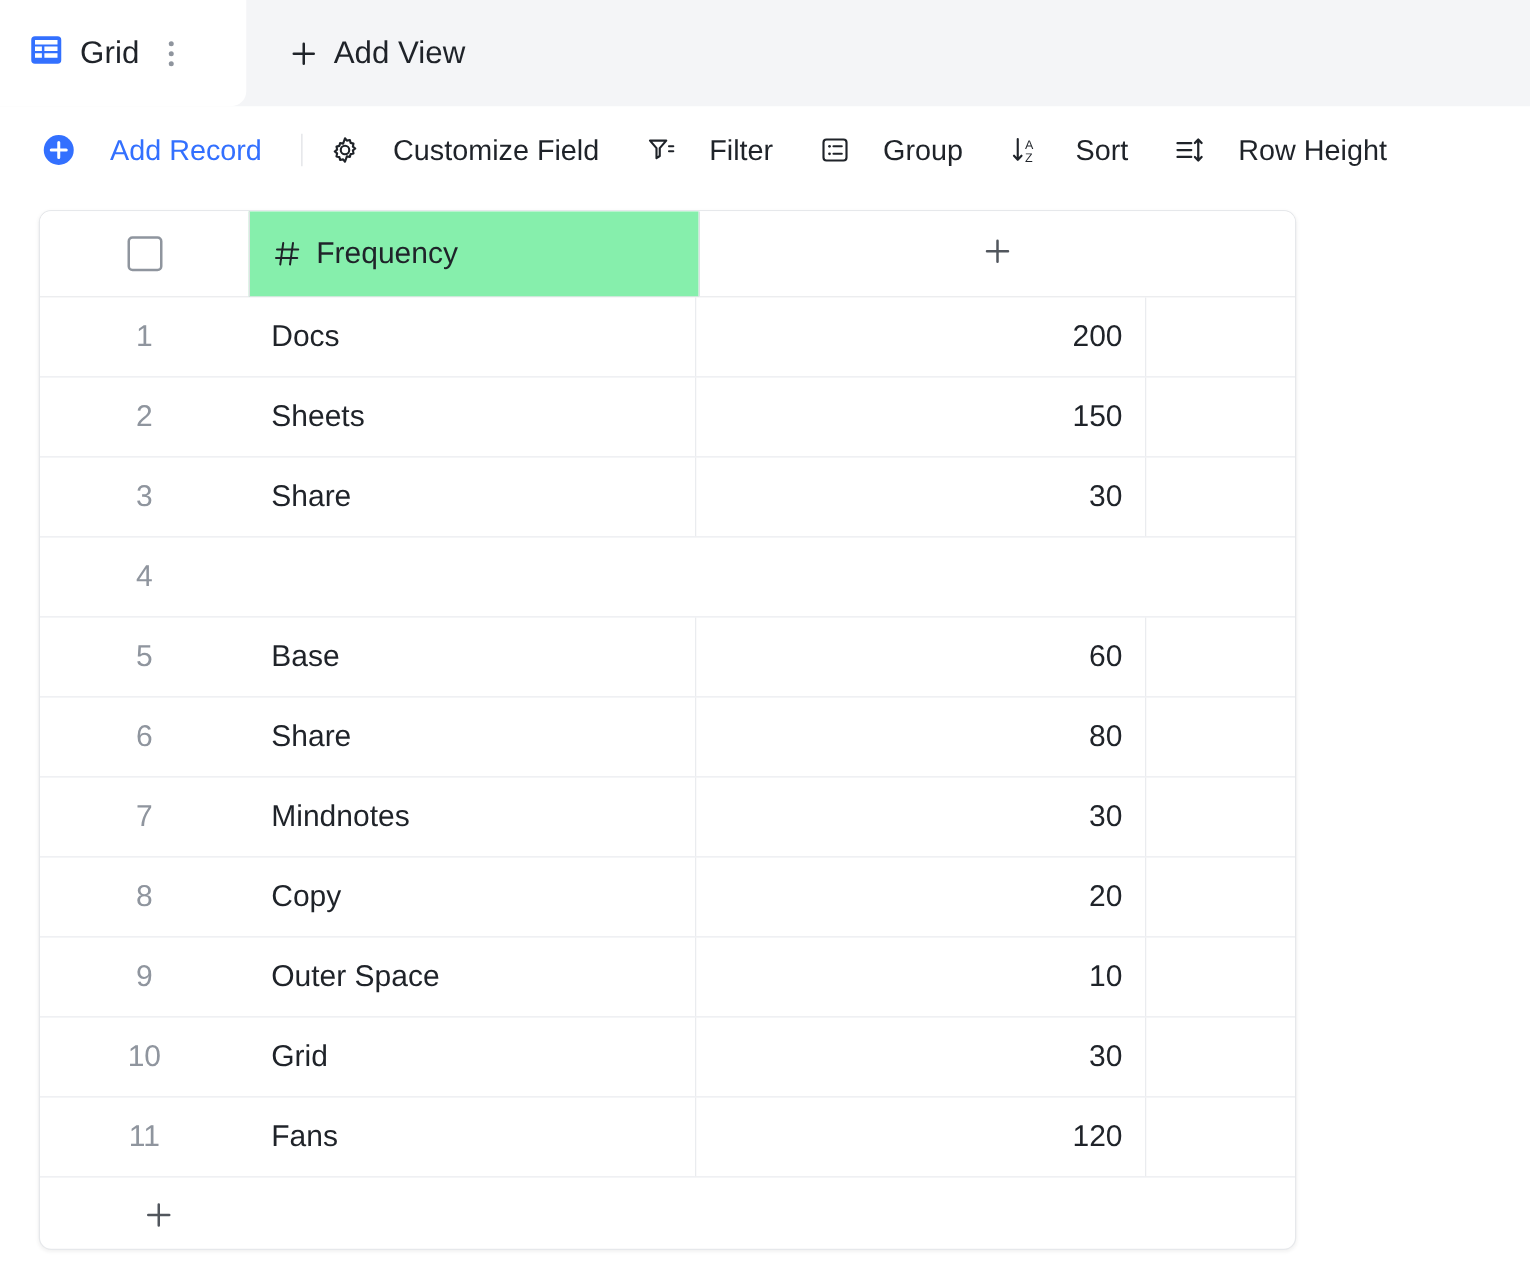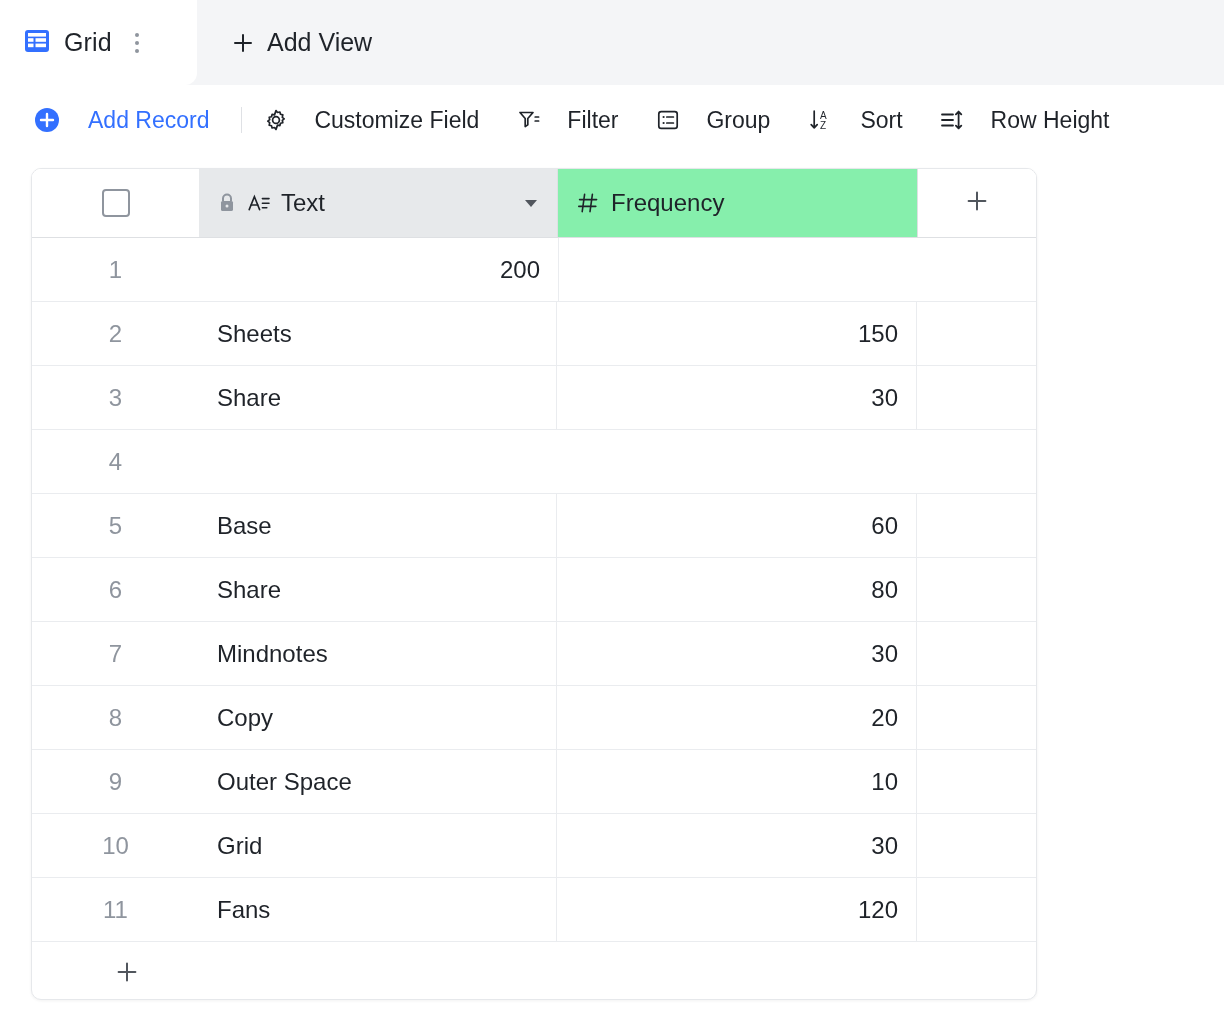--- a/index.html
+++ b/index.html
@@ -293,42 +293,20 @@
 </div>
 
 <div class="card">
 
   <div class="thead">
 
     <div class="th-check">
       <span class="checkbox"></span>
     </div>
 
-    <div class="th-text">
-      <span class="lock">
-        <svg width="20" height="22" viewBox="0 0 20 22">
-          <path d="M6 9V6.6a4 4 0 0 1 8 0V9" fill="none" stroke="#8f959e" stroke-width="2"></path>
-          <rect x="4" y="9" width="12" height="10" rx="1.6" fill="#8f959e"></rect>
-          <circle cx="10" cy="14" r="1.5" fill="#e7e9eb"></circle>
-        </svg>
-      </span>
-      <span class="typeic">
-        <svg width="24" height="22" viewBox="0 0 24 22" fill="none" stroke="#1f2329" stroke-width="1.6" stroke-linecap="round">
-          <path d="M2.2 17.6L7.4 4.6l5.2 13"></path>
-          <path d="M4.2 13h6.5"></path>
-          <path d="M15.4 6.6h6.6M15.4 11.2h6.6M15.4 15.8h4.4"></path>
-        </svg>
-      </span>
-      <span class="th-label">Text</span>
-      <span class="th-caret">
-        <svg width="20" height="20" viewBox="0 0 20 20">
-            <path d="M4 7 L10 14 L16 7 Z" fill="#51565d"></path>
-          </svg>
-      </span>
-    </div>
 
     <div class="th-freq">
       <span class="typeic">
         <svg width="24" height="24" viewBox="0 0 24 24" fill="none" stroke="#1f2329" stroke-width="1.6" stroke-linecap="round">
           <path d="M8.6 3.4L6.2 20.6M16.4 3.4L14 20.6"></path>
           <path d="M3.6 8.6h17M2.8 15.4h17"></path>
         </svg>
       </span>
       <span class="th-label">Frequency</span>
     </div>
@@ -339,20 +317,21 @@
           <path d="M13 4.6V21.4M4.6 13h16.8" stroke="#51565d" stroke-width="2" stroke-linecap="round"></path>
         </svg>
       </span>
     </div>
 
   </div>
 
   <div class="tbody">
       <div class="row">
         <div class="c-num">1</div>
+        <div class="c-text">Docs</div>
         <div class="c-freq">200</div>
         <div class="c-pad"></div>
       </div>
       <div class="row">
         <div class="c-num">2</div>
         <div class="c-text">Sheets</div>
         <div class="c-freq">150</div>
         <div class="c-pad"></div>
       </div>
       <div class="row">

